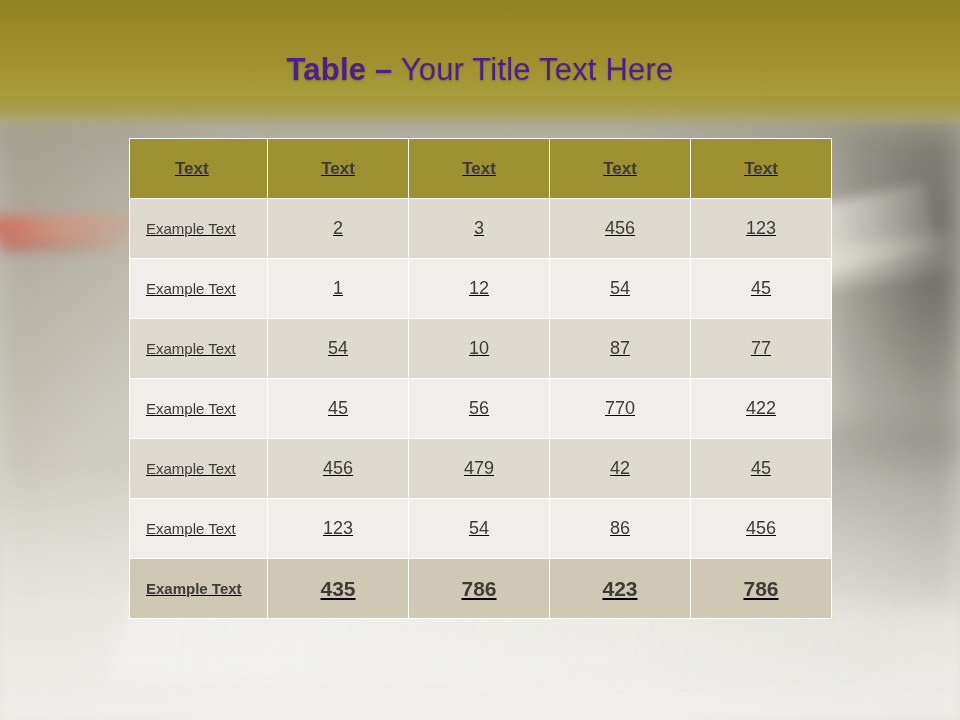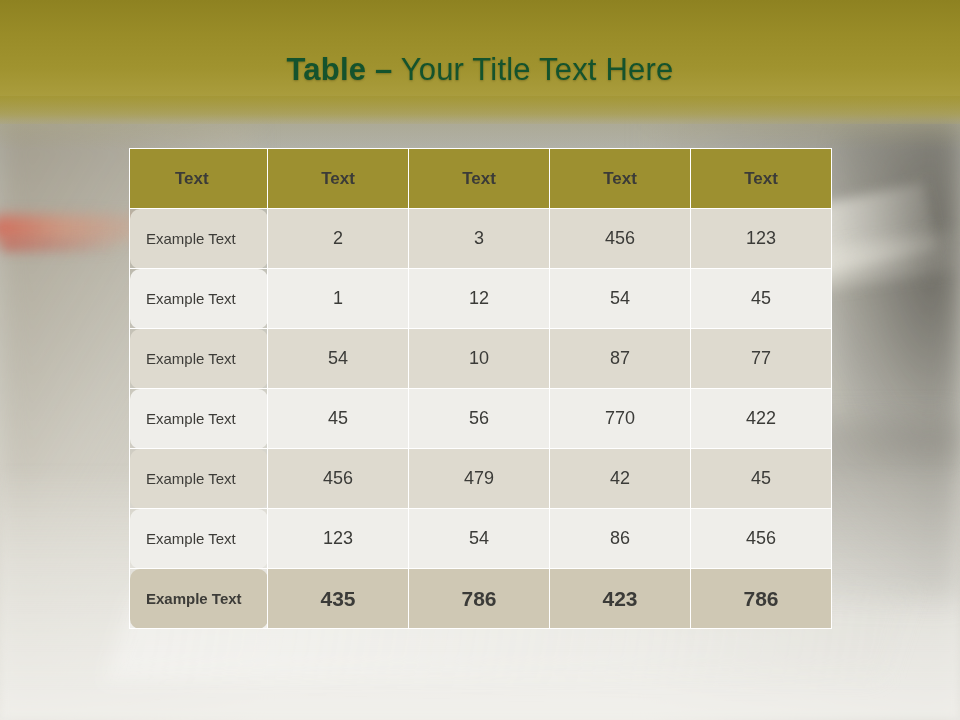--- a/index.html
+++ b/index.html
@@ -117,34 +117,35 @@
     width: 960px; height: 54px;
     background: linear-gradient(180deg, rgba(160,147,47,0.55) 0%, rgba(168,158,90,0.22) 45%, rgba(190,185,160,0) 100%);
   }
 
   .slide-title {
     position: absolute;
     left: 0; top: 52px;
     width: 960px;
     text-align: center;
     font-size: 31px;
-    color: #14532d;
+    color: #4c1d95;
     letter-spacing: 0.2px;
     text-shadow: 0 1px 2px rgba(60,54,10,0.35);
     white-space: nowrap;
   }
   .slide-title .strong { font-weight: bold; }
   .slide-title .light { font-weight: normal; }
 
   
   .table-wrap {
     position: absolute;
     left: 129px;
-    top: 148px;
+    top: 138px;
     width: 694px;
+    text-decoration: underline;
   }
   table.data-table {
     border-collapse: collapse;
     width: 702px;
     table-layout: fixed;
   }
   table.data-table th,
   table.data-table td {
     border: 1px solid #ffffff;
     height: 59px;
@@ -161,21 +162,20 @@
     height: 59px;
     border-color: #ffffff;
   }
   thead th.col-first { text-align: left; padding-left: 45px; }
   thead th.col-num   { text-align: center; }
   tbody td.col-first {
     text-align: left;
     font-size: 15px;
     color: #3d3c38;
     padding-left: 16px;
-    border-radius: 10px;
   }
   tbody td.col-num {
     text-align: center;
     font-size: 18px;
   }
   tbody tr.band-a td { background: #dedacf; }
   tbody tr.band-b td { background: #efeeea; }
   tbody tr.total td {
     background: #cfc8b4;
     font-weight: bold;

